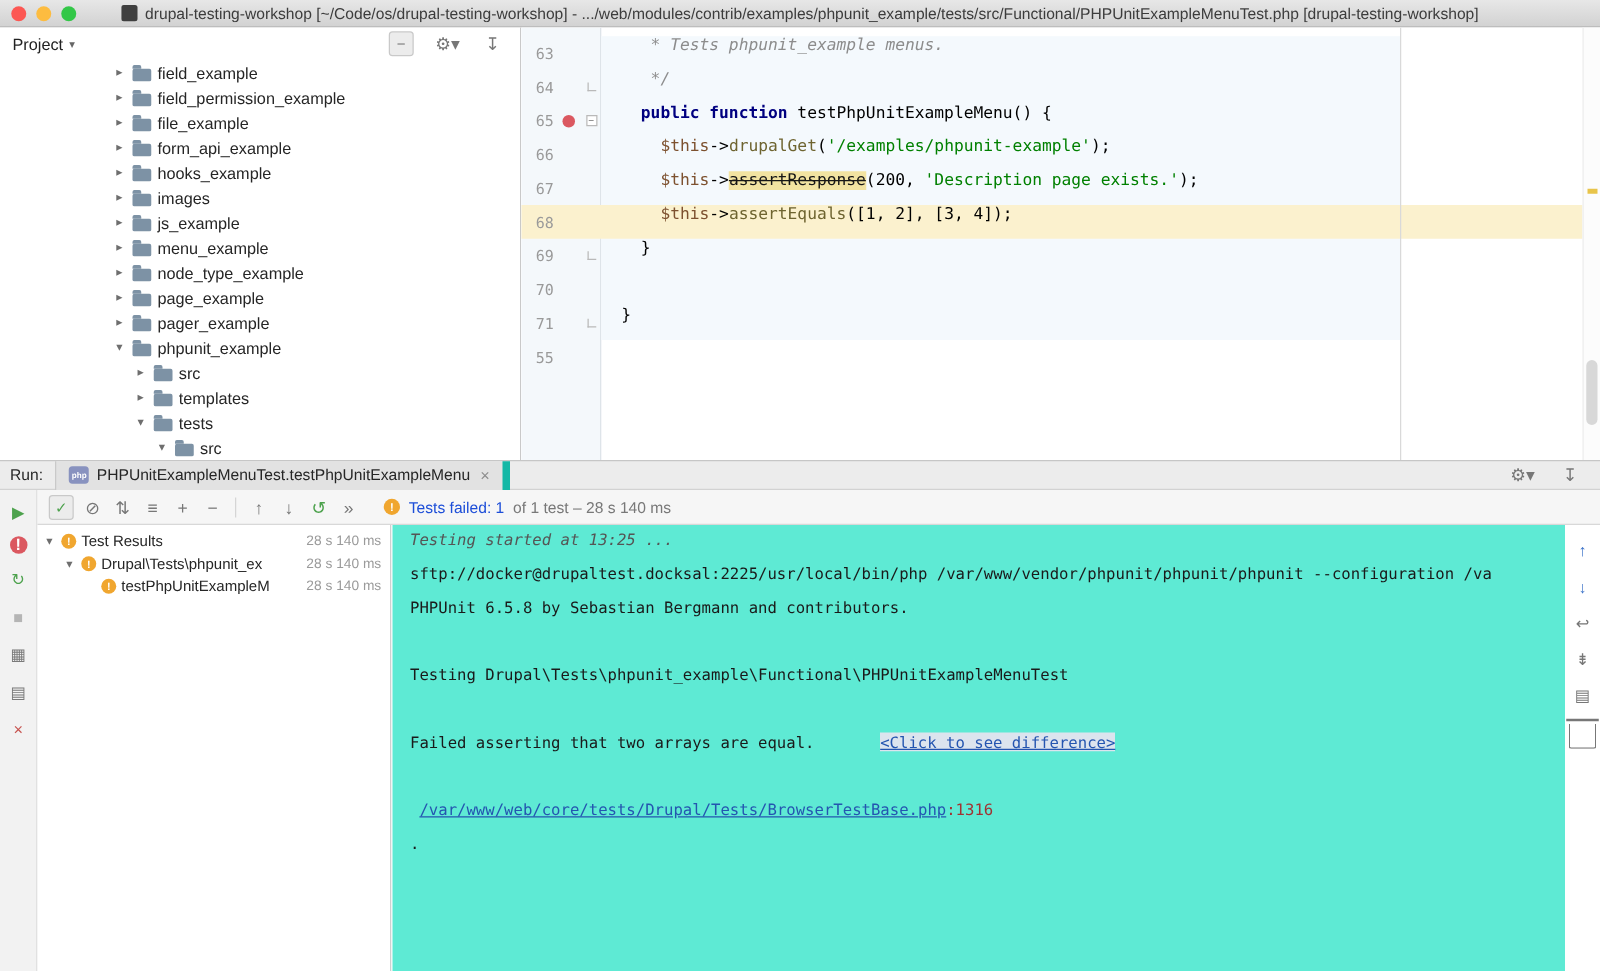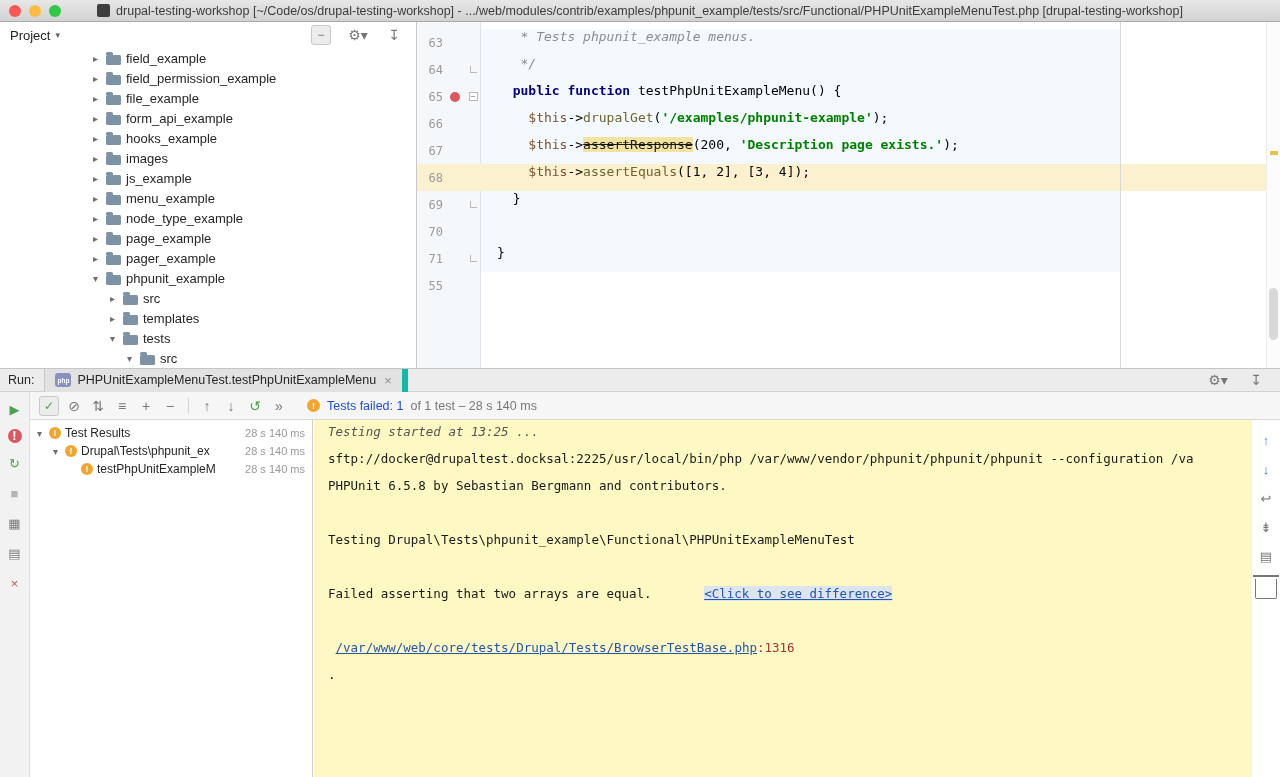--- a/index.html
+++ b/index.html
@@ -48,21 +48,21 @@
   .gicon { width:23px; display:flex; justify-content:center; align-items:center; }
   .fold { width:14px; display:flex; justify-content:center; align-items:center; }
   .red-ball { width:10px; height:10px; border-radius:50%; background:#DB5860; }
   .fold-box { width:9px; height:9px; border:1px solid #B9B9B9; background:#fff; color:#666;
     font-size:8px; line-height:7px; text-align:center; }
   .fold-endmark { width:7px; height:7px; border-left:1px solid #B9B9B9; border-bottom:1px solid #B9B9B9; }
   .c-row { height:27px; line-height:27px; white-space:pre; padding-left:16px;
     font:13px "DejaVu Sans Mono",monospace; color:#000; }
   .s-cm { color:#8C8C8C; font-style:italic; }
   .s-kw { color:#000080; font-weight:bold; }
-  .s-str { color:#008000; font-weight:bold;margin-top:48px; }
+  .s-str { color:#008000; font-weight:normal;margin-top:48px; }
   .s-num { color:#000000; }
   .s-var { color:#7D512F; }
   .s-fn { color:#6E6430; }
   .s-p { color:#000; }
   .s-dep { background:#F2E3A1; text-decoration:line-through; color:#161616; }
   .ed-scroll { position:absolute; right:0; top:0; width:14px; height:100%; background:#FCFCFC;
     border-left:1px solid #EDEDED; z-index:4; }
   .ed-thumb { position:absolute; left:2px; right:2px; top:266px; height:52px; background:#D8D8D8; border-radius:6px; }
   .ed-warnmark { position:absolute; right:2px; top:129px; width:8px; height:4px; background:#E8C44A; }
 
@@ -100,21 +100,21 @@
   .ticon.ball-red { width:14px; height:14px; }
 
   .test-tree { position:absolute; left:30px; top:420px; width:283px; bottom:0; background:#fff;
     border-right:1px solid #D0D0D0; padding-top:4px; overflow:hidden; }
   .tt-row { height:18px; display:flex; align-items:center; gap:4px; font-size:12px; color:#262626; padding-right:7px; }
   .tt-label { white-space:nowrap; overflow:hidden; }
   .tt-time { margin-left:auto; color:#9A9A9A; font-size:11px; white-space:nowrap; flex:none; }
   .tt-ball { width:12px; height:12px; border-radius:50%; background:#F0A62F; color:#fff; font-size:8.5px;
     font-weight:bold; display:flex; align-items:center; justify-content:center; flex:none; }
 
-  .console { position:absolute; left:314px; top:420px; right:28px; bottom:0; background:#fef9c3;
+  .console { position:absolute; left:314px; top:420px; right:28px; bottom:0; background:#5eead4;
     padding:4px 0 0 14px; overflow:hidden; }
   .cl { height:27px; line-height:27px; white-space:pre; font:12.5px "DejaVu Sans Mono",monospace; color:#1A1A1A; }
   .cl .p { color:#1A1A1A; }
   .cl .it { color:#555; font-style:italic; }
   .cl .lnk { color:#2455B0; text-decoration:underline; }
   .cl .lnkbg { color:#2455B0; text-decoration:underline; background:#DCE4EE;margin-left:45px; }
   .cl .rednum { color:#A03333; }
 
   .right-strip { position:absolute; right:0; top:420px; width:28px; bottom:0; background:#fff;
     display:flex; flex-direction:column; align-items:center; padding-top:10px; gap:9px; }

